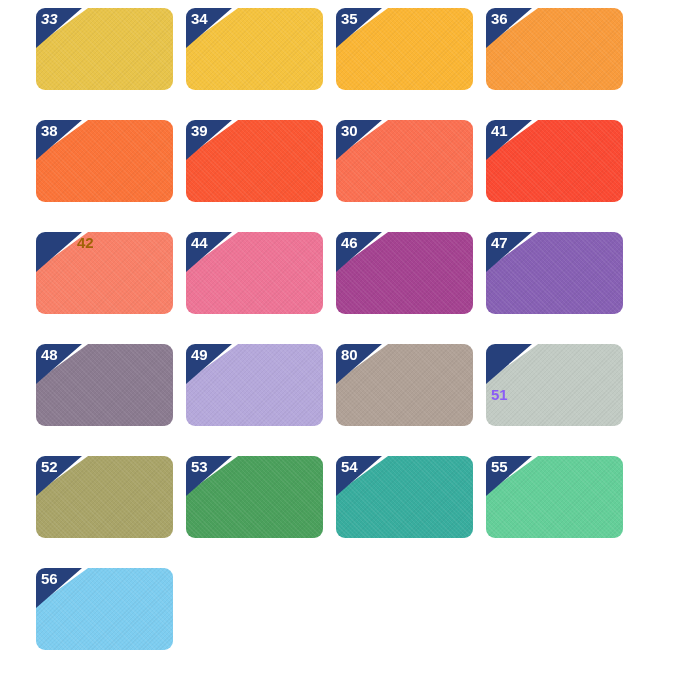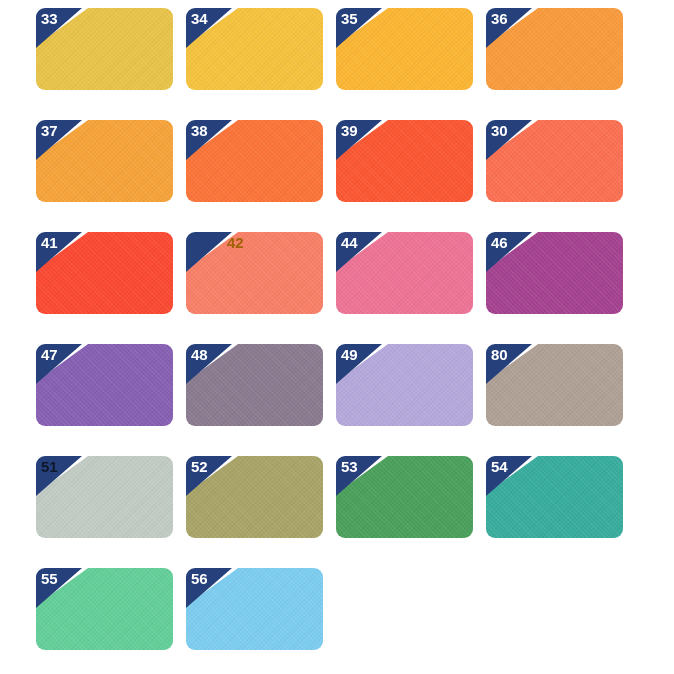--- a/index.html
+++ b/index.html
@@ -97,43 +97,38 @@
     white-space: nowrap;
   }
 </style>
 </head>
 <body>
 
 <div id="swatch-grid">
     <div class="swatch-cell">
       <div class="swatch-chip" style="background-color: rgb(232, 196, 74);"></div>
       <div class="swatch-badge" style="background: rgb(38, 64, 123);"></div>
-      <span class="swatch-number" style="color: rgb(255, 255, 255);">33</span>
+      <span class="swatch-number" style="color: rgb(255, 255, 255); font-style: italic;">33</span>
     </div>
     <div class="swatch-cell">
       <div class="swatch-chip" style="background-color: rgb(245, 195, 62);"></div>
       <div class="swatch-badge" style="background: rgb(38, 64, 123);"></div>
       <span class="swatch-number" style="color: rgb(255, 255, 255);">34</span>
     </div>
     <div class="swatch-cell">
       <div class="swatch-chip" style="background-color: rgb(251, 182, 52);"></div>
       <div class="swatch-badge" style="background: rgb(38, 64, 123);"></div>
       <span class="swatch-number" style="color: rgb(255, 255, 255);">35</span>
     </div>
     <div class="swatch-cell">
       <div class="swatch-chip" style="background-color: rgb(249, 155, 60);"></div>
       <div class="swatch-badge" style="background: rgb(38, 64, 123);"></div>
       <span class="swatch-number" style="color: rgb(255, 255, 255);">36</span>
     </div>
     <div class="swatch-cell">
-      <div class="swatch-chip" style="background-color: rgb(246, 164, 58);"></div>
-      <div class="swatch-badge" style="background: rgb(38, 64, 123);"></div>
-      <span class="swatch-number" style="color: rgb(255, 255, 255);">37</span>
-    </div>
-    <div class="swatch-cell">
       <div class="swatch-chip" style="background-color: rgb(251, 116, 57);"></div>
       <div class="swatch-badge" style="background: rgb(38, 64, 123);"></div>
       <span class="swatch-number" style="color: rgb(255, 255, 255);">38</span>
     </div>
     <div class="swatch-cell">
       <div class="swatch-chip" style="background-color: rgb(251, 87, 51);"></div>
       <div class="swatch-badge" style="background: rgb(38, 64, 123);"></div>
       <span class="swatch-number" style="color: rgb(255, 255, 255);">39</span>
     </div>
     <div class="swatch-cell">
@@ -177,21 +172,21 @@
       <span class="swatch-number" style="color: rgb(255, 255, 255); text-align: center;">49</span>
     </div>
     <div class="swatch-cell">
       <div class="swatch-chip" style="background-color: rgb(176, 161, 150);"></div>
       <div class="swatch-badge" style="background: rgb(38, 64, 123);"></div>
       <span class="swatch-number" style="color: rgb(255, 255, 255);">80</span>
     </div>
     <div class="swatch-cell">
       <div class="swatch-chip" style="background-color: rgb(194, 203, 196);"></div>
       <div class="swatch-badge" style="background: rgb(38, 64, 123);"></div>
-      <span class="swatch-number" style="color: #0f172a;">51</span>
+      <span class="swatch-number" style="color: #8b5cf6; margin-top: 40px;">51</span>
     </div>
     <div class="swatch-cell">
       <div class="swatch-chip" style="background-color: rgb(169, 164, 104);"></div>
       <div class="swatch-badge" style="background: rgb(38, 64, 123);"></div>
       <span class="swatch-number" style="color: rgb(255, 255, 255);">52</span>
     </div>
     <div class="swatch-cell">
       <div class="swatch-chip" style="background-color: rgb(75, 160, 92);"></div>
       <div class="swatch-badge" style="background: rgb(38, 64, 123);"></div>
       <span class="swatch-number" style="color: rgb(255, 255, 255);">53</span>

